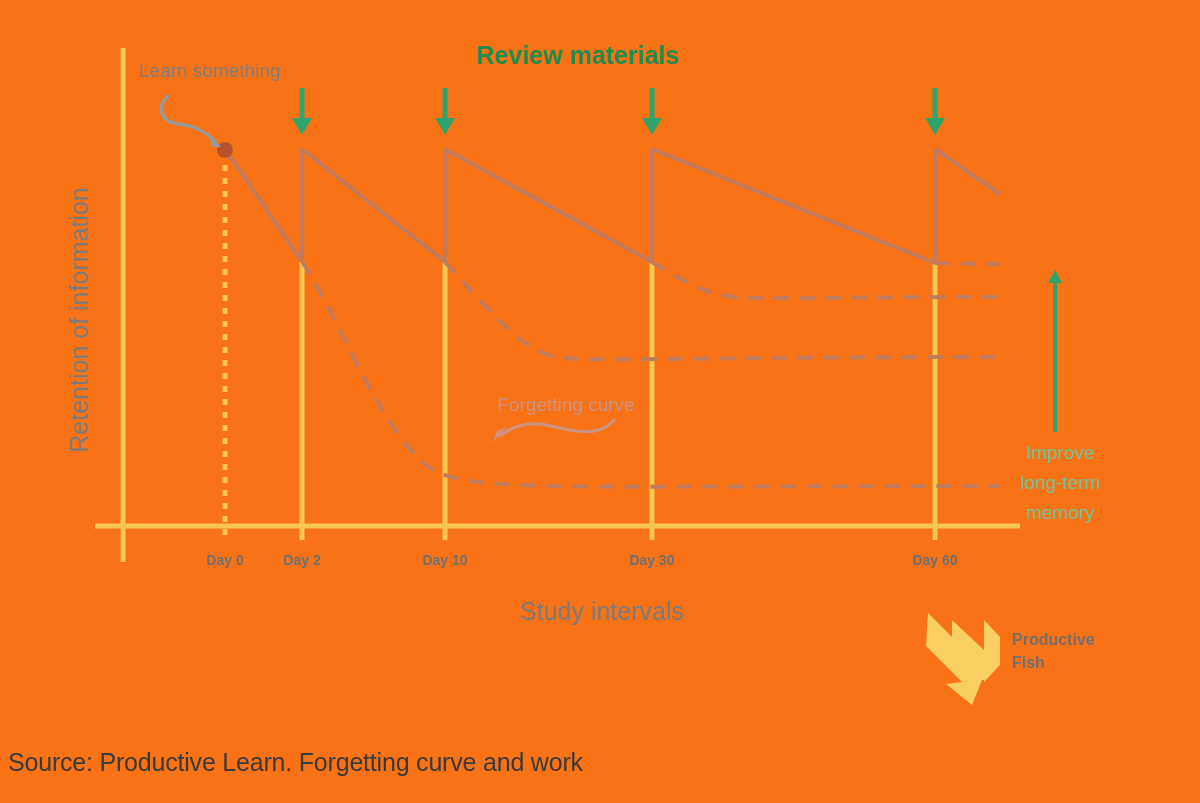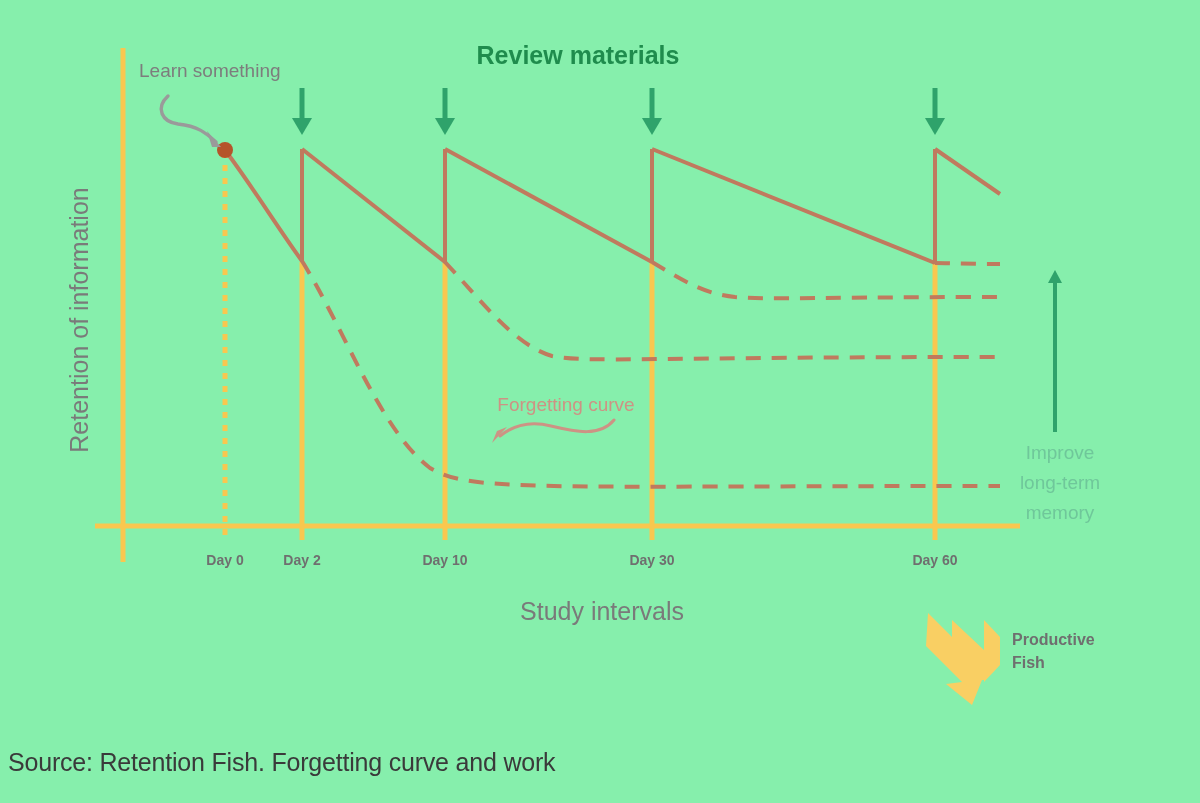--- a/index.html
+++ b/index.html
@@ -11,21 +11,21 @@
     width: 1200px;
     height: 803px;
     font-family: "Liberation Sans", sans-serif;
     overflow: hidden;
     position: relative;
   }
   #root {
     position: relative;
     width: 1200px;
     height: 803px;
-    background: #86efac;
+    background: #f97316;
   }
   svg.chart {
     position: absolute;
     left: 0;
     top: 0;
     width: 1200px;
     height: 730px;
     display: block;
   }
   .txt { font-family: "Liberation Sans", sans-serif; }
@@ -165,15 +165,15 @@
 
     <g>
       <path d="M984,650 L952,620 L952,637 L928,613 L926,646 L962,682 L946,684 L972,705 L982,680 L984,680 Z" fill="#f9cf63"></path>
       <path d="M984,620 L984,682 L1000,665 L1000,637 Z" fill="#f9cf63"></path>
     </g>
     <text class="txt lbl-brand" x="1012" y="645">Productive</text>
     <text class="txt lbl-brand" x="1012" y="668">Fish</text>
 
   </svg>
 
-  <div class="source-caption">Source: Retention Fish. Forgetting curve and work</div>
+  <div class="source-caption">Source: Productive Learn. Forgetting curve and work</div>
 
 </div>
 
 </body></html>

